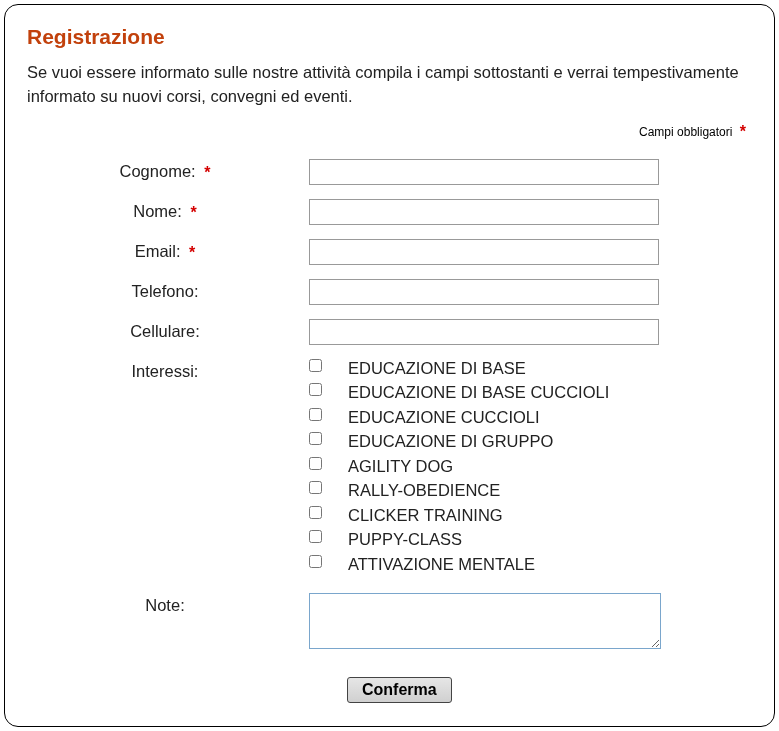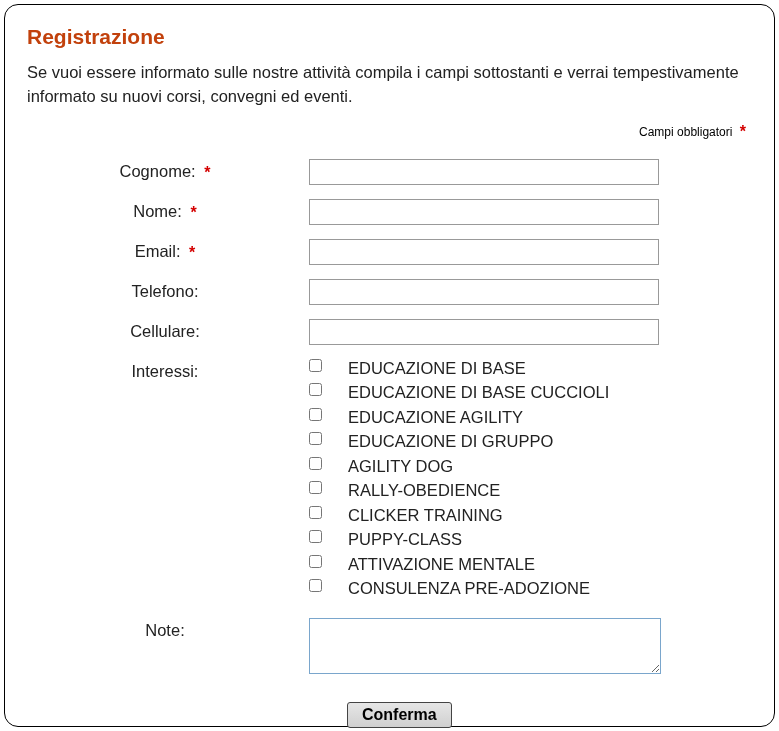--- a/index.html
+++ b/index.html
@@ -186,21 +186,21 @@
           <div class="checkbox-line">
             <input type="checkbox" style="">
             <span>EDUCAZIONE DI BASE</span>
           </div>
           <div class="checkbox-line">
             <input type="checkbox" style="">
             <span>EDUCAZIONE DI BASE CUCCIOLI</span>
           </div>
           <div class="checkbox-line">
             <input type="checkbox" style="">
-            <span>EDUCAZIONE AGILITY</span>
+            <span>EDUCAZIONE CUCCIOLI</span>
           </div>
           <div class="checkbox-line">
             <input type="checkbox" style="">
             <span>EDUCAZIONE DI GRUPPO</span>
           </div>
           <div class="checkbox-line">
             <input type="checkbox" style="">
             <span>AGILITY DOG</span>
           </div>
           <div class="checkbox-line">
@@ -211,24 +211,20 @@
             <input type="checkbox" style="">
             <span>CLICKER TRAINING</span>
           </div>
           <div class="checkbox-line">
             <input type="checkbox" style="">
             <span>PUPPY-CLASS</span>
           </div>
           <div class="checkbox-line">
             <input type="checkbox" style="">
             <span>ATTIVAZIONE MENTALE</span>
-          </div>
-          <div class="checkbox-line">
-            <input type="checkbox" style="">
-            <span>CONSULENZA PRE-ADOZIONE</span>
           </div>
         </div>
     </div>
 
     <div class="row" style="margin-top:8px;">
       <div class="field-label">
         <span>Note:</span>
       </div>
       <div class="field-control">
         <textarea style=""></textarea>

